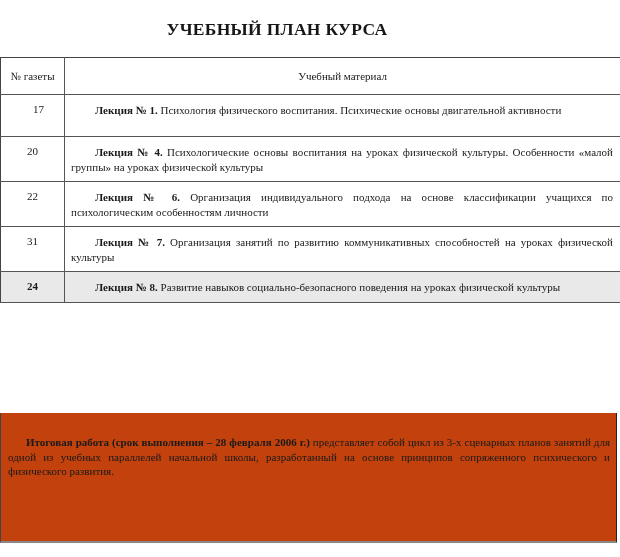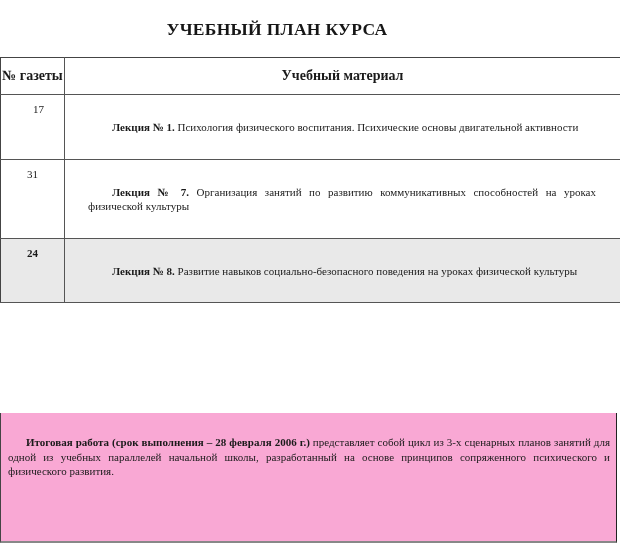--- a/index.html
+++ b/index.html
@@ -41,36 +41,36 @@
     table.plan td, table.plan th {
       border: 1px solid #555;
       vertical-align: top;
       padding: 0;
     }
     table.plan tr > *:first-child { border-left: 1.5px solid #444; }
     table.plan tr > *:last-child { border-right: 1.5px solid #444; }
     table.plan thead th {
       height: 36px;
       vertical-align: middle;
-      font-weight: bold;
-      font-size: 14px;
+      font-weight: normal;
+      font-size: 11px;
       border-top: 1.5px solid #444;
     }
     col.c-num { width: 64px; }
     col.c-mat { width: 556px; }
     .num-cell {
       text-align: center;
       padding-top: 7px !important;
     }
     .mat-cell {
       padding: 7px 6px 6px 5px !important;
       text-align: justify;
     }
     .mat-cell p {
-      margin: 18px;
+      margin: 1px;
       text-indent: 24px;
     }
     .mat-cell .sub {
       margin: 0;
       padding-left: 24px;
       font-weight: bold;
       text-indent: 0;
     }
     .lec { font-weight: bold; }
     tr.r-17 td { height: 28px; padding-left: 12px; }
@@ -81,21 +81,21 @@
     tr.r-22 td { height: 28px; }
     tr.r-23 td { height: 28px; }
     tr.r-24 td { height: 15px; background: #e9e9e9; }
     tr.r-24 .num-cell { font-weight: bold; }
     .summary {
       position: absolute;
       left: 0;
       top: 413px;
       width: 617px;
       height: 130px;
-      background: #f9a8d4;
+      background: #c2410c;
       border-left: 1.5px solid #444;
       border-right: 1.5px solid #222;
       border-bottom: 2px solid #888;
       box-sizing: border-box;
       padding: 22px 6px 0 7px;
       font-family: "Liberation Serif", "DejaVu Serif", serif;
       font-size: 11px;
       line-height: 14.6px;
       text-align: justify;
     }
@@ -121,20 +121,32 @@
       <th>Учебный материал</th>
     </tr>
   </thead>
   <tbody>
     <tr class="r-17">
       <td class="num-cell">17</td>
       <td class="mat-cell">
         <p><span class="lec">Лекция № 1.</span><span> Психология физического воспитания. Психические основы двигательной активности</span></p>
       </td>
     </tr>
+    <tr class="r-20">
+      <td class="num-cell">20</td>
+      <td class="mat-cell">
+        <p><span class="lec">Лекция № 4.</span><span> Психологические основы воспитания на уроках физической культуры. Особенности «малой группы» на уроках физической культуры</span></p>
+      </td>
+    </tr>
+    <tr class="r-22">
+      <td class="num-cell">22</td>
+      <td class="mat-cell">
+        <p><span class="lec">Лекция № 6.</span><span> Организация индивидуального подхода на основе классификации учащихся по психологическим особенностям личности</span></p>
+      </td>
+    </tr>
     <tr class="r-23">
       <td class="num-cell">31</td>
       <td class="mat-cell">
         <p><span class="lec">Лекция № 7.</span><span> Организация занятий по развитию коммуникативных способностей на уроках физической культуры</span></p>
       </td>
     </tr>
     <tr class="r-24">
       <td class="num-cell">24</td>
       <td class="mat-cell">
         <p><span class="lec">Лекция № 8.</span><span> Развитие навыков социально-безопасного поведения на уроках физической культуры</span></p>

